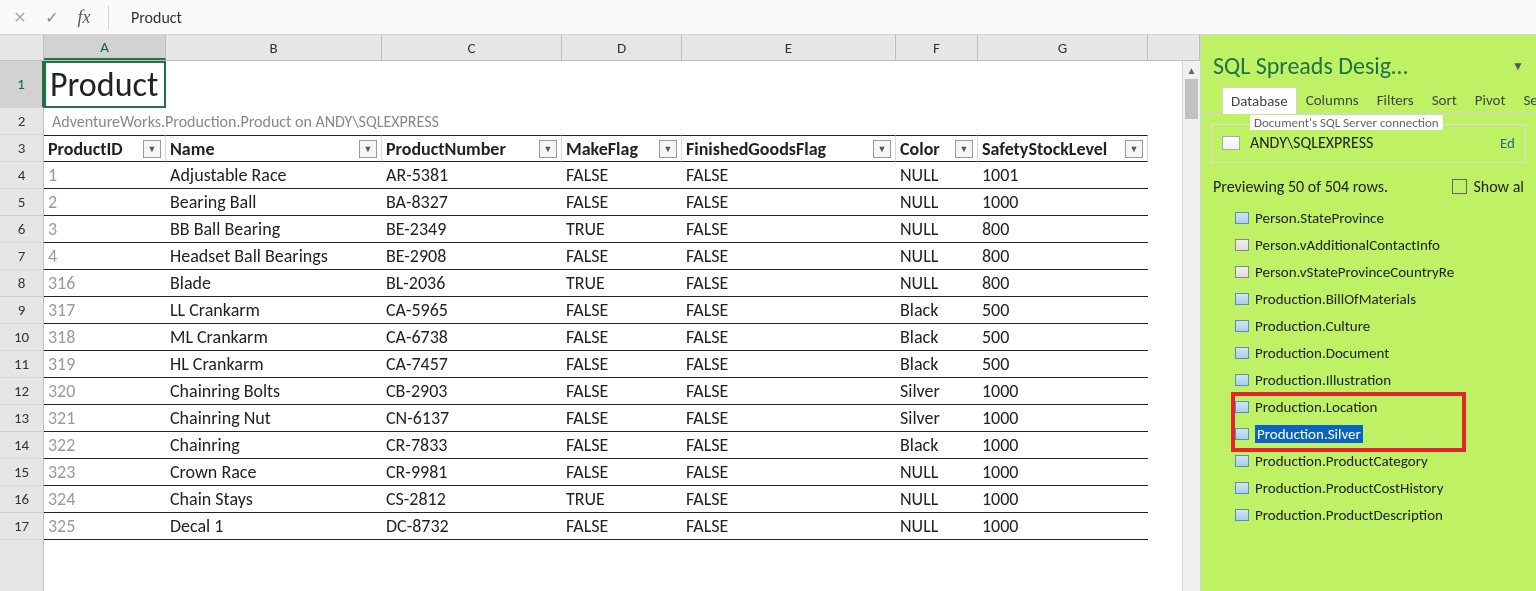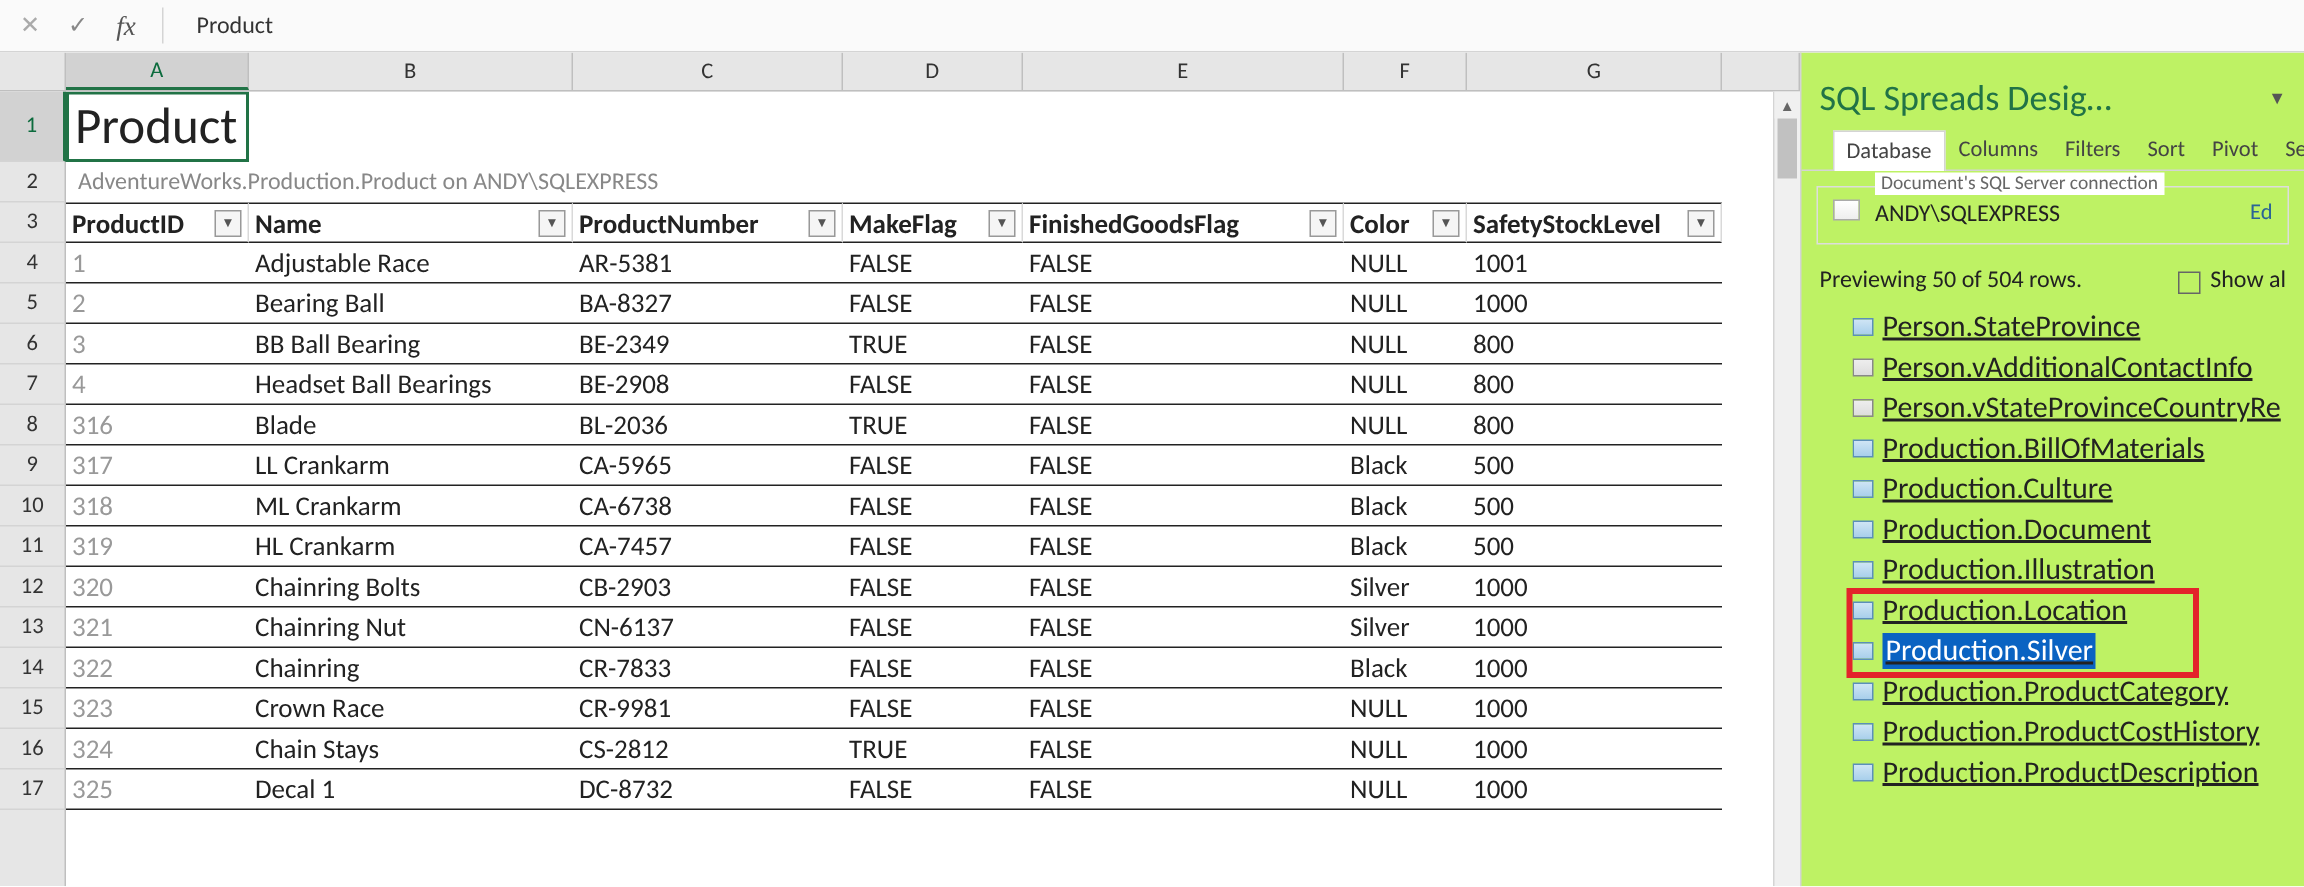--- a/index.html
+++ b/index.html
@@ -54,28 +54,28 @@
   .panel-title-row { display:flex; align-items:center; padding:0 12px 6px 12px; gap:6px;}
   .panel-title { color:#217346; font-size:24px; font-weight:400; flex:1; white-space:nowrap; overflow:hidden; text-overflow:ellipsis;}
   .panel-dd { color:#555; font-size:12px;}
   
   .panel-tabs { display:flex; border-bottom:1px solid #d4d4d4; padding:0 21px; gap:0; font-size:15px;}
   .ptab { padding:4px 8px; color:#444; border:1px solid transparent; border-bottom:none; white-space:nowrap;}
   .ptab.active { border-color:#d4d4d4; background:#fff; position:relative; top:1px;}
   
   .conn-box { margin:10px 10px 4px 10px; border:1px solid #ddd; padding:8px 10px 10px 10px; position:relative;}
   .conn-label { position:absolute; top:-10px; left:8px; background:#fff; padding:0 4px; font-size:13px; color:#666;margin-left:30px;}
-  .conn-row { display:flex; align-items:flex-start; gap:10px; font-size:16px;}
+  .conn-row { display:flex; align-items:center; gap:10px; font-size:16px;}
   .conn-icon { width:18px; height:14px; border:1px solid #aaa; background:linear-gradient(#fff,#eee); }
   .conn-edit { margin-left:auto; color:#2a6496; font-size:15px;}
   
   .preview-row { display:flex; align-items:center; padding:10px 12px 6px 12px; font-size:16px; gap:10px;}
   .chk { width:15px; height:15px; border:1px solid #666; display:inline-block; flex-shrink:0;}
   
-  .tree { flex:1; overflow:hidden; padding:2px 4px 0 34px; font-size:20px;text-decoration:underline;}
+  .tree { flex:1; overflow:hidden; padding:2px 4px 0 34px; font-size:15px;}
   .tree-item { display:flex; align-items:center; gap:6px; height:27px; white-space:nowrap; overflow:hidden;}
   .tbl-icon { width:14px; height:12px; border:1px solid #5b8fb9; background:linear-gradient(#cfe5f5,#a8cfeb); flex-shrink:0;}
   .view-icon { width:14px; height:12px; border:1px solid #888; background:linear-gradient(#eee,#ddd); flex-shrink:0;}
   .tree-item.selected span.lbl { background:#0a63c2; color:#fff; padding:0 2px;}
   .highlight-box { position:absolute; border:4px solid #e3242b; pointer-events:none;}
   
   .tree-wrap { position:relative; flex:1; overflow:hidden;}
   
   
   .cA{width:122px;} .cB{width:216px;} .cC{width:180px;} .cD{width:120px;} .cE{width:214px;} .cF{width:82px;} .cG{width:170px;}
@@ -311,21 +311,21 @@
       <div class="conn-box">
         <div class="conn-label">Document's SQL Server connection</div>
         <div class="conn-row">
           <span class="conn-icon"></span>
           <span>ANDY\SQLEXPRESS</span>
           <a class="conn-edit">Ed</a>
         </div>
       </div>
       <div class="preview-row">
         <span>Previewing 50 of 504 rows.</span>
-        <span style="margin-left:auto;display:flex;align-items:flex-end;gap:6px;">
+        <span style="margin-left:auto;display:flex;align-items:center;gap:6px;">
           <span class="chk"></span>
           <span>Show al</span>
         </span>
       </div>
       <div class="tree-wrap">
         <div class="tree" id="tree">
             <div class="tree-item">
               <span class="tbl-icon"></span>
               <span class="lbl">Person.StateProvince</span>
             </div>

